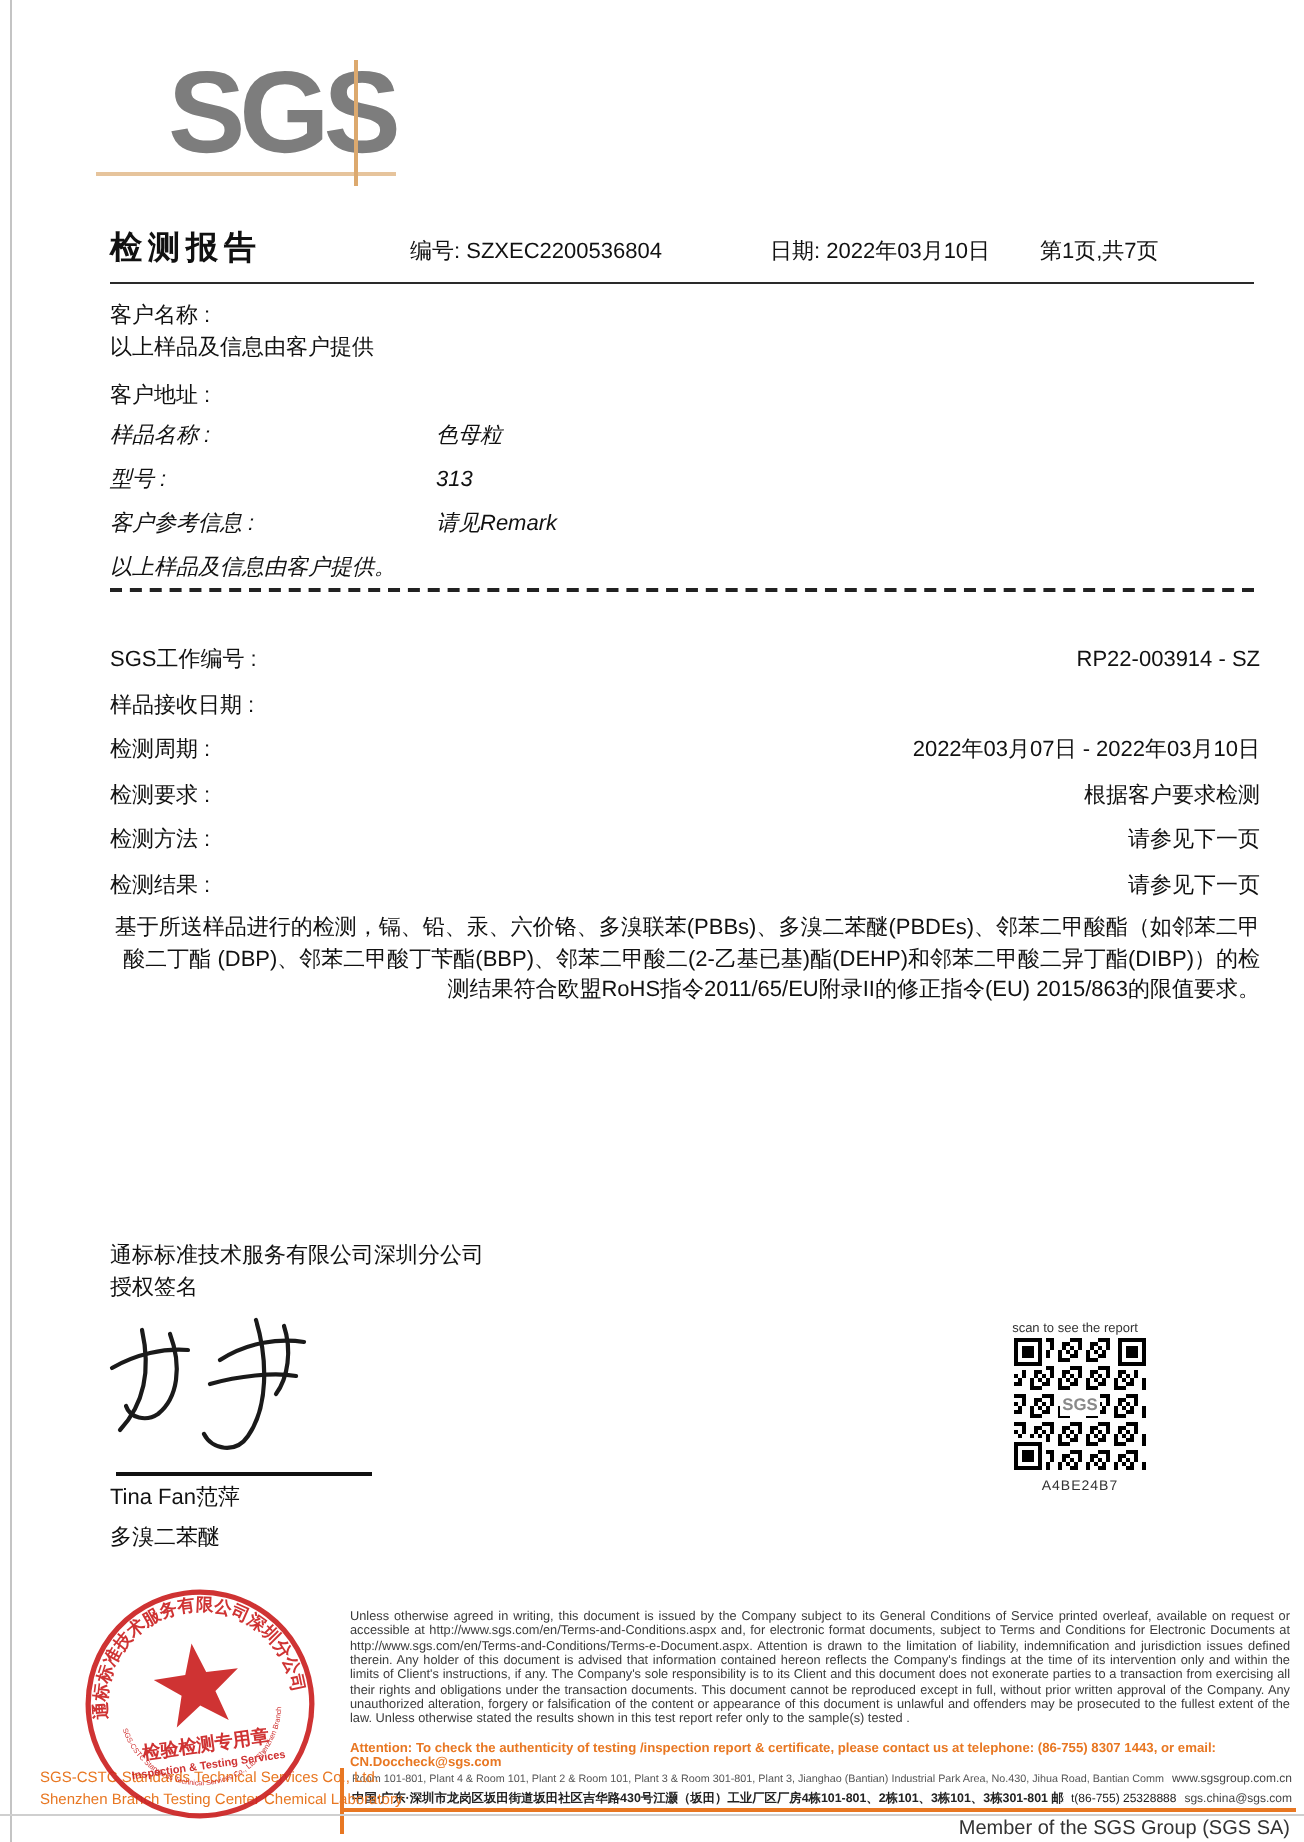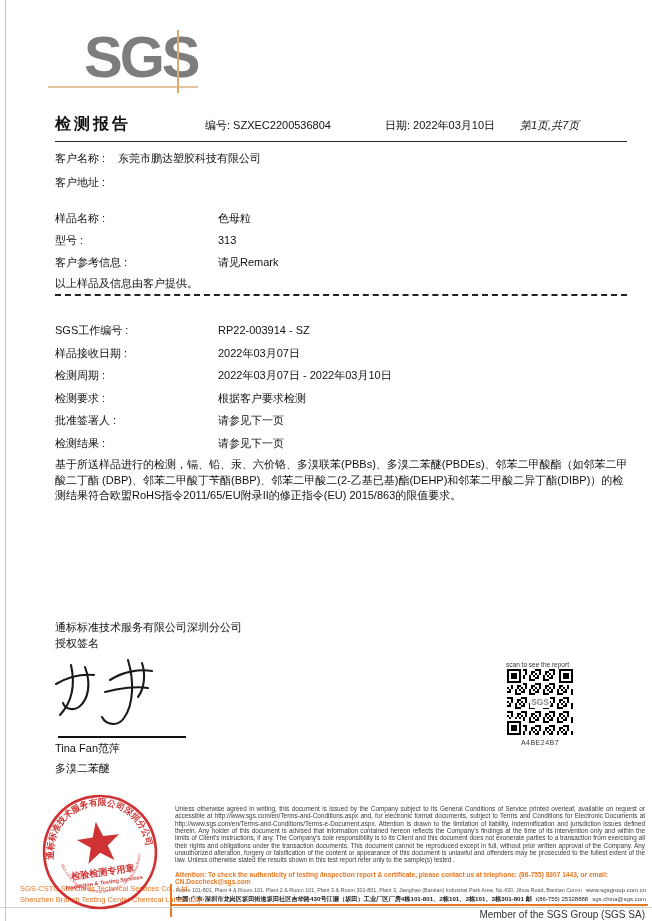--- a/index.html
+++ b/index.html
@@ -13,42 +13,42 @@
   
   #logo{left:84px;top:28px;width:120px;height:62px;}
   #logo .sgs{font-size:58px;font-weight:bold;color:#7d7d7d;letter-spacing:-3px;line-height:58px;font-family:"Liberation Sans","DejaVu Sans",sans-serif;}
   #logo-hline{left:48px;top:86px;width:150px;height:2px;background:#e6c49c;}
   #logo-vline{left:177px;top:30px;width:2px;height:63px;background:#dca96e;}
   
   #title-row{left:55px;top:114px;width:575px;height:26px;}
   #doc-title{position:absolute;left:0;top:0;font-size:16px;font-weight:bold;letter-spacing:3px;}
   #report-no{position:absolute;left:150px;top:4px;font-size:11px;}
   #report-date{position:absolute;left:330px;top:4px;font-size:11px;}
-  #page-info{position:absolute;left:465px;top:4px;font-size:11px;font-style:italic;}
+  #page-info{position:absolute;left:465px;top:4px;font-size:11px;}
   #title-rule{left:55px;top:141px;width:572px;height:1px;background:#2a2a2a;}
   
   .info-row{display:flex;font-size:11px;line-height:16px;}
   .info-row .lbl{flex:0 0 auto;}
   .info-row .val{flex:1;}
   
   #client-block{left:55px;top:150px;width:560px;}
-  #client-block .info-row{margin-bottom:8px;}
+  #client-block .info-row{margin-bottom:8px;flex-direction:column;}
   #client-block .lbl{width:63px;}
   
-  #sample-block{left:55px;top:210px;width:560px;}
+  #sample-block{left:55px;top:210px;width:560px;font-style:italic;}
   #sample-block .info-row{margin-bottom:6px;}
   #sample-block .lbl{width:163px;}
   #sample-note{font-size:11px;margin-top:2px;}
   
   #dash-divider{left:55px;top:294px;width:572px;height:0;border-top:2px dashed #222;}
   
   #work-block{left:55px;top:322px;width:575px;}
   #work-block .info-row{margin-bottom:6.5px;min-height:16px;}
   #work-block .lbl{width:163px;}
-  #work-block .val{width:410px;}
+  #work-block .val{width:410px;text-align:right;}
   .conclusion .val{line-height:15.6px;}
   
   #sig-company{left:55px;top:620px;font-size:11px;}
   #sig-auth{left:55px;top:636px;font-size:11px;}
   #sig-svg{left:48px;top:652px;}
   #sig-line{left:58px;top:736px;width:128px;height:2px;background:#111;}
   #sig-name{left:55px;top:741px;font-size:11px;}
   #sig-title{left:55px;top:761px;font-size:11px;}
   
   #qr-block{left:505px;top:661px;width:70px;text-align:center;}
@@ -91,21 +91,21 @@
     <span id="doc-title">检测报告</span>
     <span id="report-no">编号: SZXEC2200536804</span>
     <span id="report-date">日期: 2022年03月10日</span>
     <span id="page-info">第1页,共7页</span>
   </div>
   <div class="abs" id="title-rule"></div>
 
   <div class="abs" id="client-block">
     <div class="info-row">
       <span class="lbl">客户名称 :</span>
-      <span class="val">东莞市鹏达塑胶科技有限公司</span>
+      <span class="val">以上样品及信息由客户提供</span>
     </div>
     <div class="info-row">
       <span class="lbl">客户地址 :</span>
     </div>
   </div>
 
   <div class="abs" id="sample-block">
     <div class="info-row">
       <span class="lbl">样品名称 :</span>
       <span class="val">色母粒</span>
@@ -123,32 +123,31 @@
 
   <div class="abs" id="dash-divider"></div>
 
   <div class="abs" id="work-block">
     <div class="info-row">
       <span class="lbl">SGS工作编号 :</span>
       <span class="val">RP22-003914 - SZ</span>
     </div>
     <div class="info-row">
       <span class="lbl">样品接收日期 :</span>
-      <span class="val">2022年03月07日</span>
     </div>
     <div class="info-row">
       <span class="lbl">检测周期 :</span>
       <span class="val">2022年03月07日 - 2022年03月10日</span>
     </div>
     <div class="info-row">
       <span class="lbl">检测要求 :</span>
       <span class="val">根据客户要求检测</span>
     </div>
     <div class="info-row">
-      <span class="lbl">批准签署人 :</span>
+      <span class="lbl">检测方法 :</span>
       <span class="val">请参见下一页</span>
     </div>
     <div class="info-row">
       <span class="lbl">检测结果 :</span>
       <span class="val">请参见下一页</span>
     </div>
     <div class="info-row conclusion">
       <span class="val">基于所送样品进行的检测，镉、铅、汞、六价铬、多溴联苯(PBBs)、多溴二苯醚(PBDEs)、邻苯二甲酸酯（如邻苯二甲酸二丁酯 (DBP)、邻苯二甲酸丁苄酯(BBP)、邻苯二甲酸二(2-乙基已基)酯(DEHP)和邻苯二甲酸二异丁酯(DIBP)）的检测结果符合欧盟RoHS指令2011/65/EU附录II的修正指令(EU) 2015/863的限值要求。</span>
     </div>
   </div>

